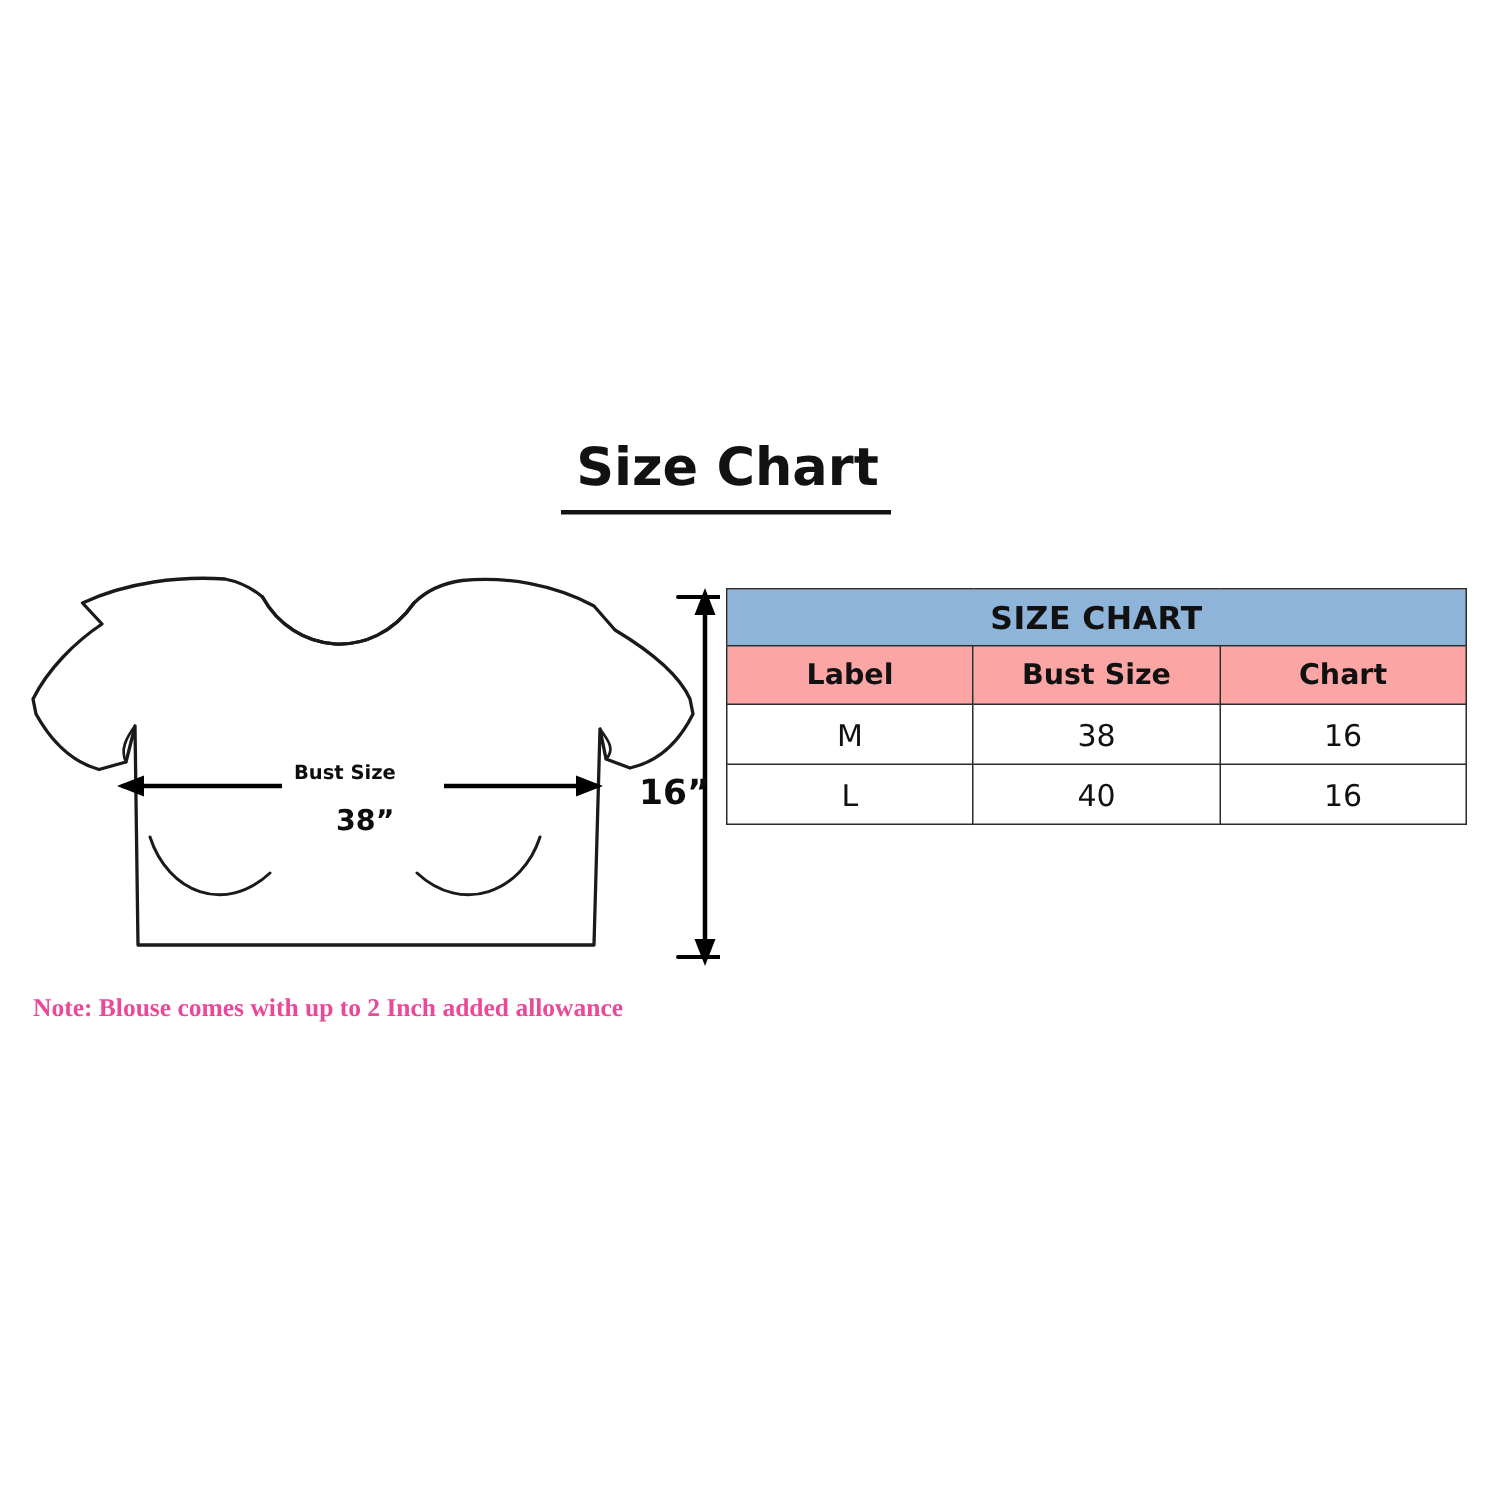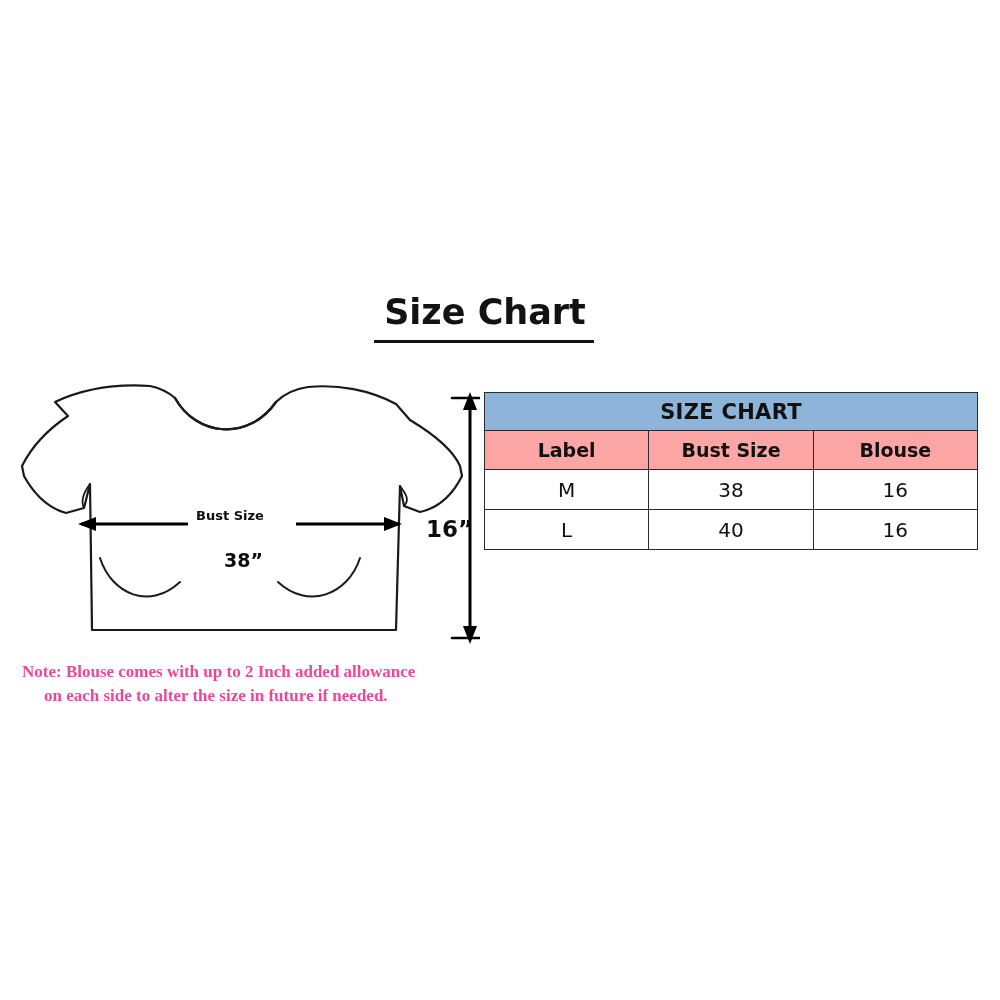--- a/index.html
+++ b/index.html
@@ -59,21 +59,21 @@
     left: 196px;
     top: 508px;
     font-size: 13px;
     font-weight: bold;
     color: #0d0d0d;
     font-family: "DejaVu Sans", sans-serif;
   }
   .bust-value {
     position: absolute;
     left: 224px;
-    top: 549px;
+    top: 536px;
     font-size: 19px;
     font-weight: bold;
     color: #0d0d0d;
     font-family: "DejaVu Sans", sans-serif;
   }
   .length-value {
     position: absolute;
     left: 426px;
     top: 516px;
     font-size: 23px;
@@ -188,32 +188,31 @@
 
     <rect x="188" y="130" width="108" height="22" fill="#ffffff" stroke="none"></rect>
   </svg>
 
   <div class="bust-label">Bust Size</div>
   <div class="bust-value">38”</div>
   <div class="length-value">16”</div>
 
   <div class="note">
     <span class="l1">Note: Blouse comes with up to 2 Inch added allowance</span>
-    <span class="l2">on each side to alter the size in future if needed.</span>
   </div>
 
   <table class="size-table">
     <thead>
       <tr>
         <th class="hdr-main" colspan="3">SIZE CHART</th>
       </tr>
       <tr>
         <th class="hdr-col col-label">Label</th>
         <th class="hdr-col col-bust">Bust Size</th>
-        <th class="hdr-col col-len">Blouse</th>
+        <th class="hdr-col col-len">Chart</th>
       </tr>
     </thead>
     <tbody>
       <tr>
         <td class="cell">M</td>
         <td class="cell">38</td>
         <td class="cell">16</td>
       </tr>
       <tr>
         <td class="cell">L</td>

